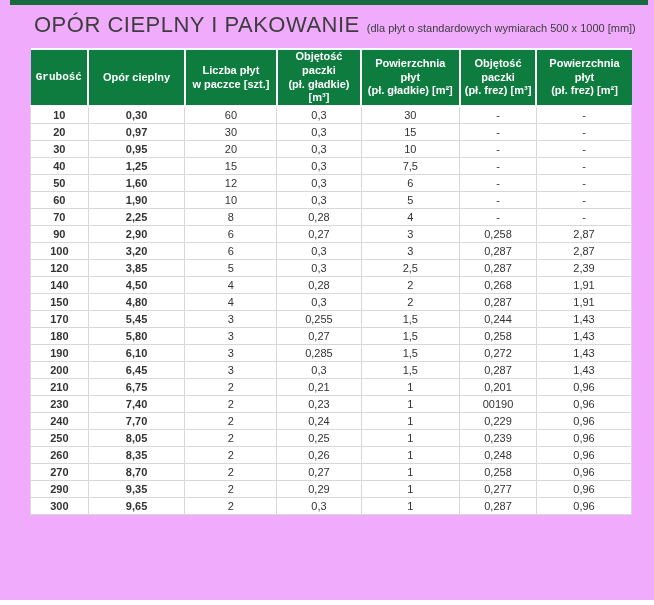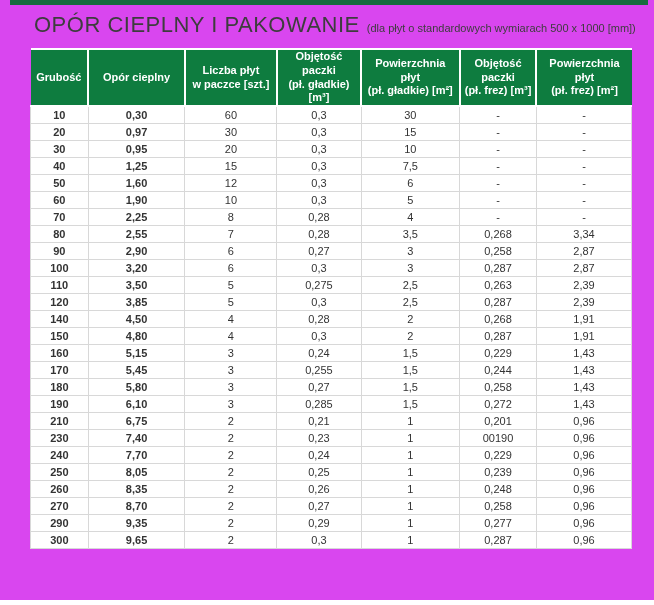--- a/index.html
+++ b/index.html
@@ -5,21 +5,21 @@
   html, body {
     margin: 0;
     padding: 0;
     background: #ffffff;
     font-family: "Liberation Sans", sans-serif;
   }
   .page {
     position: relative;
     width: 654px;
     height: 600px;
-    background: #d946ef;
+    background: #f0abfc;
     overflow: hidden;
   }
   .top-bar {
     position: absolute;
     top: 0;
     left: 10px;
     width: 638px;
     height: 5px;
     background: #176b3e;
   }
@@ -54,21 +54,21 @@
     font-size: 11px;
     font-weight: bold;
     text-align: center;
     vertical-align: middle;
     height: 40px;
     border: 2px solid #ffffff;
     white-space: pre-line;
     line-height: 1.25;
     padding: 0 2px;
   }
-  table.data thead th:first-child { border-left: none; }
+  table.data thead th:first-child { border-left: none; font-family: Liberation Mono, monospace; }
   table.data thead th:last-child  { border-right: none; }
   table.data tbody td {
     font-size: 11px;
     color: #333333;
     text-align: center;
     vertical-align: middle;
     height: 16px;
     padding: 0 2px;
     border: 1px solid #d8d8d8;
     background: #ffffff;
@@ -167,56 +167,38 @@
         <tr>
           <td class="bold">70</td>
           <td class="bold">2,25</td>
           <td>8</td>
           <td>0,28</td>
           <td>4</td>
           <td>-</td>
           <td>-</td>
         </tr>
         <tr>
-          <td class="bold">80</td>
-          <td class="bold">2,55</td>
-          <td>7</td>
-          <td>0,28</td>
-          <td>3,5</td>
-          <td>0,268</td>
-          <td>3,34</td>
-        </tr>
-        <tr>
           <td class="bold">90</td>
           <td class="bold">2,90</td>
           <td>6</td>
           <td>0,27</td>
           <td>3</td>
           <td>0,258</td>
           <td>2,87</td>
         </tr>
         <tr>
           <td class="bold">100</td>
           <td class="bold">3,20</td>
           <td>6</td>
           <td>0,3</td>
           <td>3</td>
           <td>0,287</td>
           <td>2,87</td>
         </tr>
         <tr>
-          <td class="bold">110</td>
-          <td class="bold">3,50</td>
-          <td>5</td>
-          <td>0,275</td>
-          <td>2,5</td>
-          <td>0,263</td>
-          <td>2,39</td>
-        </tr>
-        <tr>
           <td class="bold">120</td>
           <td class="bold">3,85</td>
           <td>5</td>
           <td>0,3</td>
           <td>2,5</td>
           <td>0,287</td>
           <td>2,39</td>
         </tr>
         <tr>
           <td class="bold">140</td>
@@ -230,29 +212,20 @@
         <tr>
           <td class="bold">150</td>
           <td class="bold">4,80</td>
           <td>4</td>
           <td>0,3</td>
           <td>2</td>
           <td>0,287</td>
           <td>1,91</td>
         </tr>
         <tr>
-          <td class="bold">160</td>
-          <td class="bold">5,15</td>
-          <td>3</td>
-          <td>0,24</td>
-          <td>1,5</td>
-          <td>0,229</td>
-          <td>1,43</td>
-        </tr>
-        <tr>
           <td class="bold">170</td>
           <td class="bold">5,45</td>
           <td>3</td>
           <td>0,255</td>
           <td>1,5</td>
           <td>0,244</td>
           <td>1,43</td>
         </tr>
         <tr>
           <td class="bold">180</td>
@@ -263,20 +236,29 @@
           <td>0,258</td>
           <td>1,43</td>
         </tr>
         <tr>
           <td class="bold">190</td>
           <td class="bold">6,10</td>
           <td>3</td>
           <td>0,285</td>
           <td>1,5</td>
           <td>0,272</td>
+          <td>1,43</td>
+        </tr>
+        <tr>
+          <td class="bold">200</td>
+          <td class="bold">6,45</td>
+          <td>3</td>
+          <td>0,3</td>
+          <td>1,5</td>
+          <td>0,287</td>
           <td>1,43</td>
         </tr>
         <tr>
           <td class="bold">210</td>
           <td class="bold">6,75</td>
           <td>2</td>
           <td>0,21</td>
           <td>1</td>
           <td>0,201</td>
           <td>0,96</td>

